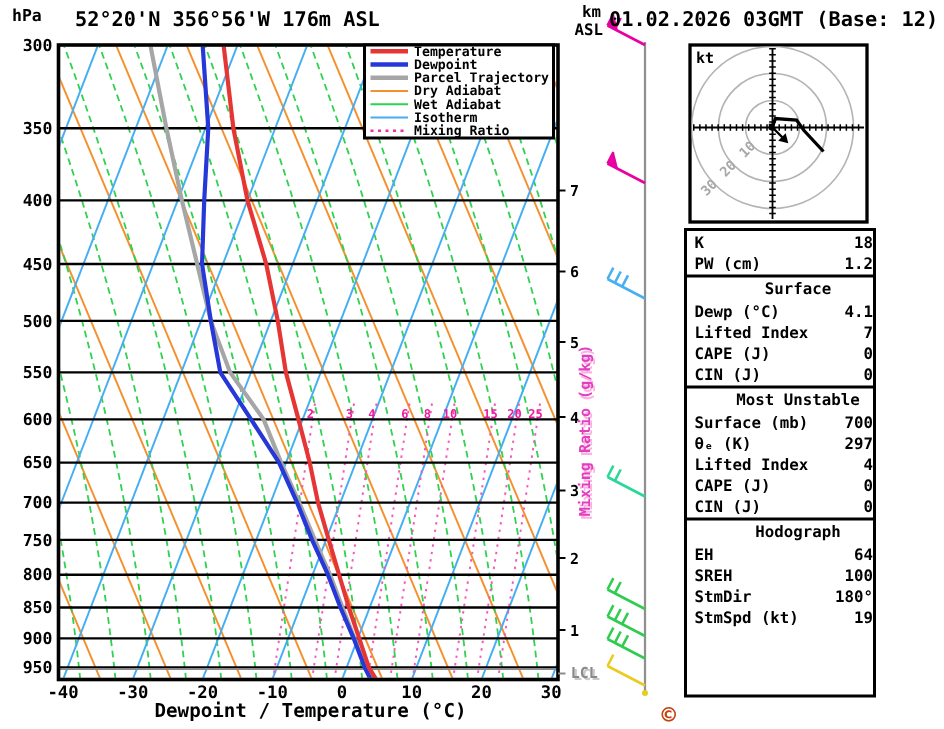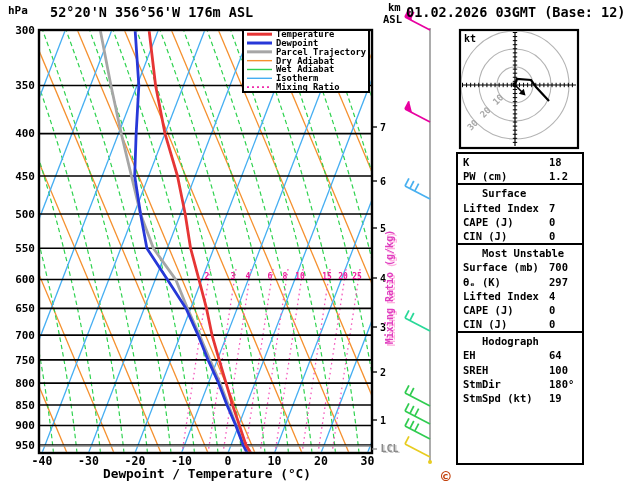--- a/index.html
+++ b/index.html
@@ -18,24 +18,24 @@
   .t-lcl{font-size:10px;fill:#8a8a8a;}
   .t-lcl-sh{font-size:10px;fill:#c9c9c9;}
   .t-legend{font-size:8.8px;}
   .t-kt{font-size:10px;}
   .t-ring{font-size:9px;fill:#a8a8a8;font-weight:bold;}
   .indices{position:absolute;left:456px;top:152px;width:128px;height:313px;
            border:2px solid #000;background:#fff;box-sizing:border-box;
            font-size:10.5px;font-weight:600;color:#000;}
   .ind-section{border-top:2px solid #000;padding:1px 0 0 0;}
   .ind-section:first-child{border-top:none;}
-  .ind-header{text-align:left;height:14.2px;line-height:14.2px;padding-left:24px;}
+  .ind-header{text-align:center;height:14.2px;line-height:14.2px;padding-left:24px;}
   .ind-row{display:flex;height:14.2px;line-height:14.2px;padding-left:5px;}
   .ind-row .lbl{width:86px;flex:none;}
-  .ind-row .val{flex:1;}
+  .ind-row .val{flex:1;text-align:right;}
   .footer{position:absolute;left:441px;top:467px;font-size:16px;font-weight:bold;color:#c2410c;}
 </style>
 </head>
 <body>
 
 <div class="canvas">
   <svg id="chart" width="629" height="486" viewBox="0 0 629 486">
     <defs>
       <clipPath id="plotclip">
           <rect x="40.2" y="31.2" width="330.6" height="420.6"></rect>
@@ -352,20 +352,24 @@
           <span class="val">18</span>
         </div>
         <div class="ind-row">
           <span class="lbl">PW (cm)</span>
           <span class="val">1.2</span>
         </div>
       </div>
       <div class="ind-section">
         <div class="ind-header">Surface</div>
         <div class="ind-row">
+          <span class="lbl">Dewp (°C)</span>
+          <span class="val">4.1</span>
+        </div>
+        <div class="ind-row">
           <span class="lbl">Lifted Index</span>
           <span class="val">7</span>
         </div>
         <div class="ind-row">
           <span class="lbl">CAPE (J)</span>
           <span class="val">0</span>
         </div>
         <div class="ind-row">
           <span class="lbl">CIN (J)</span>
           <span class="val">0</span>

